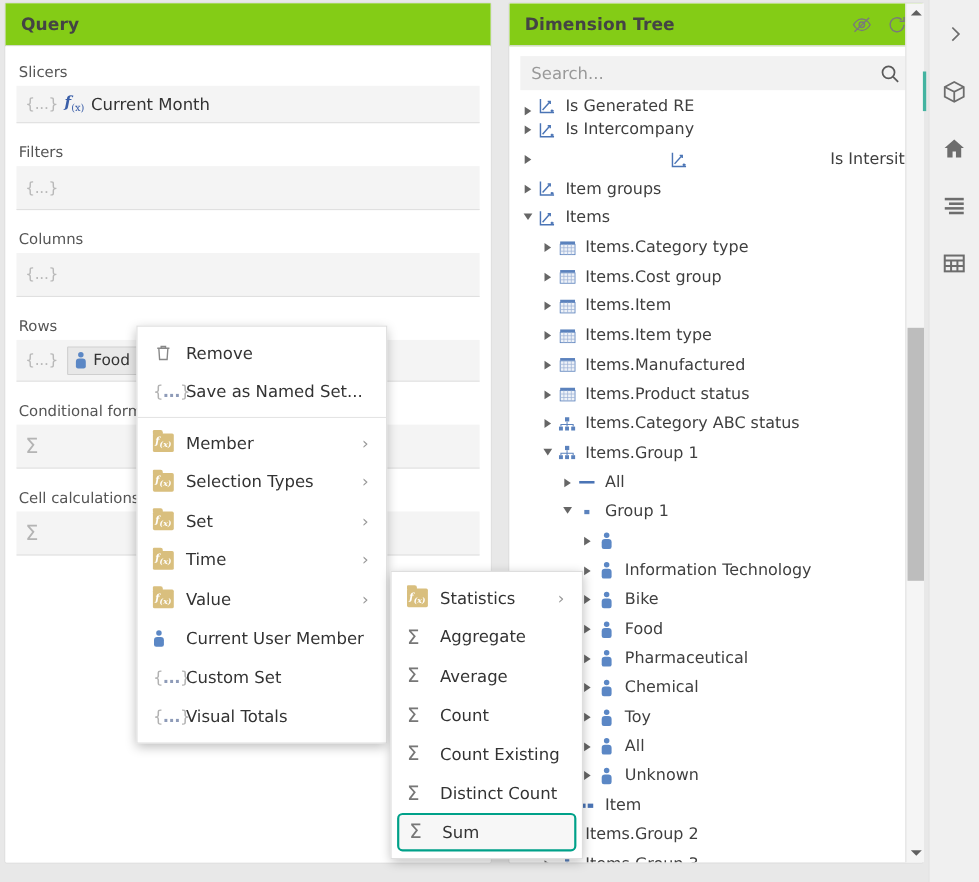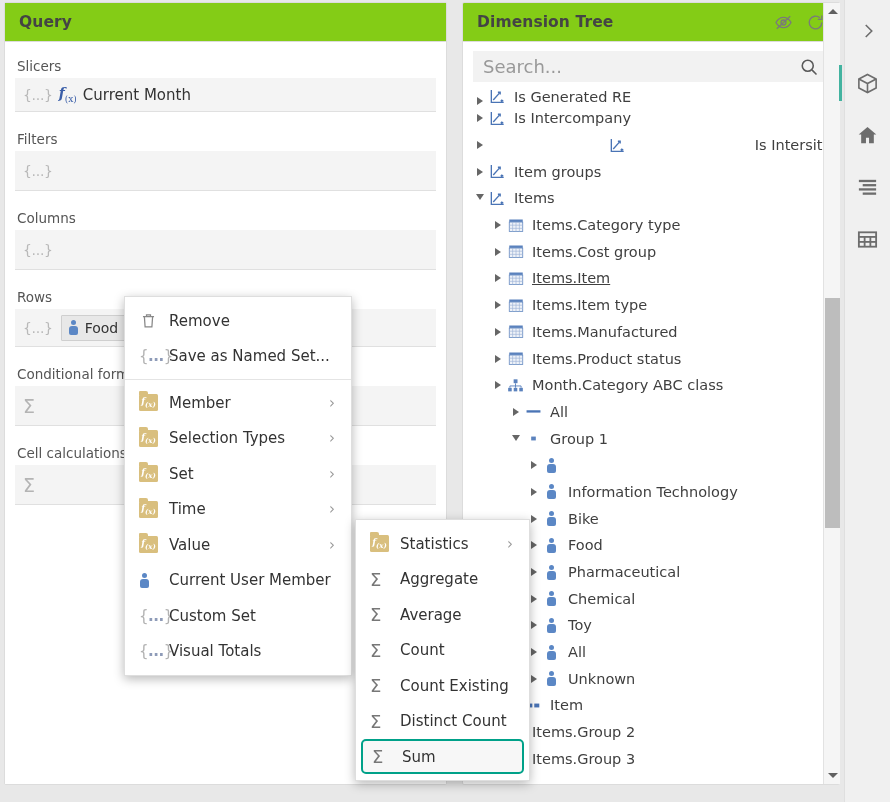--- a/index.html
+++ b/index.html
@@ -60,21 +60,21 @@
     display:flex; flex-direction:column; overflow:hidden;
   }
   .head-icons { margin-left:auto; display:flex; gap:13px; align-items:center; }
   .hicon { width:19px; height:19px; color:#7a7a7a; cursor:pointer;}
   #search-wrap {
     margin:9px 10px 4px 10px; background:#f2f2f2;
     height:31px; display:flex; align-items:center; padding:0 10px;
   }
   #search-input {
     border:0; background:transparent; outline:none; flex:1;
-    font-family:inherit; font-size:18px; color:#555;
+    font-family:inherit; font-size:15px; color:#555;
   }
   #search-input::placeholder { color:#999; }
   #tree-body { flex:1; overflow:hidden; position:relative; padding-left:8px;}
   .tnode { display:flex; align-items:center; height:26.7px; font-size:14.5px; color:#3f3f3f; white-space:nowrap;}
   .tw { width:17px; flex:none; display:flex; justify-content:center; align-items:center;}
   .arrow-c { width:0;height:0;border-left:6px solid #666;border-top:4.5px solid transparent;border-bottom:4.5px solid transparent;}
   .arrow-o { width:0;height:0;border-top:6px solid #666;border-left:4.5px solid transparent;border-right:4.5px solid transparent;margin-top:-2px;}
   .ticon { width:19px; flex:none; display:flex; justify-content:center; align-items:center; margin-right:7px;}
   .tlabel{}
 
@@ -323,21 +323,21 @@
                 <line x1="10" y1="5.4" x2="10" y2="18"></line>
                 <line x1="14.5" y1="5.4" x2="14.5" y2="18"></line>
                 <line x1="1" y1="9.6" x2="19" y2="9.6"></line>
                 <line x1="1" y1="13.8" x2="19" y2="13.8"></line>
               </g>
             </svg>
           </span>
         </span>
         <span class="tlabel">Items.Cost group</span>
       </div>
-      <div class="tnode" style="padding-left: 18px; text-decoration: underline;">
+      <div class="tnode" style="padding-left: 18px;">
         <span class="tw">
           <span class="arrow-c"></span>
         </span>
         <span class="ticon">
           <span style="display: flex; align-items: center; justify-content: center;">
             <svg viewBox="0 0 20 20" width="16" height="15">
               <rect x="1" y="2" width="18" height="3.2" fill="#5b82bd"></rect>
               <rect x="1" y="5.4" width="18" height="12.6" fill="#eef2f8" stroke="#5b82bd" stroke-width="1"></rect>
               <g stroke="#9fb4d6" stroke-width=".9">
                 <line x1="5.5" y1="5.4" x2="5.5" y2="18"></line>
@@ -422,21 +422,38 @@
           <span style="display: flex; align-items: center; justify-content: center;">
             <svg viewBox="0 0 22 22" width="17" height="17">
               <rect x="8.6" y="3" width="5" height="5" fill="#5b82bd"></rect>
               <rect x="1.5" y="14" width="4.6" height="4.6" fill="#5b82bd"></rect>
               <rect x="8.7" y="14" width="4.6" height="4.6" fill="#5b82bd"></rect>
               <rect x="15.9" y="14" width="4.6" height="4.6" fill="#5b82bd"></rect>
               <path d="M11 8.2v3.4M3.8 13.9v-2.3h14.4v2.3M11 11.6v2.3" stroke="#5b82bd" stroke-width="1.2" fill="none"></path>
             </svg>
           </span>
         </span>
-        <span class="tlabel">Month.Category ABC class</span>
+        <span class="tlabel">Items.Category ABC status</span>
+      </div>
+      <div class="tnode" style="padding-left: 18px;">
+        <span class="tw">
+          <span class="arrow-o"></span>
+        </span>
+        <span class="ticon">
+          <span style="display: flex; align-items: center; justify-content: center;">
+            <svg viewBox="0 0 22 22" width="17" height="17">
+              <rect x="8.6" y="3" width="5" height="5" fill="#5b82bd"></rect>
+              <rect x="1.5" y="14" width="4.6" height="4.6" fill="#5b82bd"></rect>
+              <rect x="8.7" y="14" width="4.6" height="4.6" fill="#5b82bd"></rect>
+              <rect x="15.9" y="14" width="4.6" height="4.6" fill="#5b82bd"></rect>
+              <path d="M11 8.2v3.4M3.8 13.9v-2.3h14.4v2.3M11 11.6v2.3" stroke="#5b82bd" stroke-width="1.2" fill="none"></path>
+            </svg>
+          </span>
+        </span>
+        <span class="tlabel">Items.Group 1</span>
       </div>
       <div class="tnode" style="padding-left: 36px;">
         <span class="tw">
           <span class="arrow-c"></span>
         </span>
         <span class="ticon">
           <span style="display: flex; align-items: center; justify-content: center;">
             <svg viewBox="0 0 22 22" width="17" height="17">
               <rect x="2" y="9.4" width="18" height="3" fill="#4a74b5"></rect>
             </svg>

